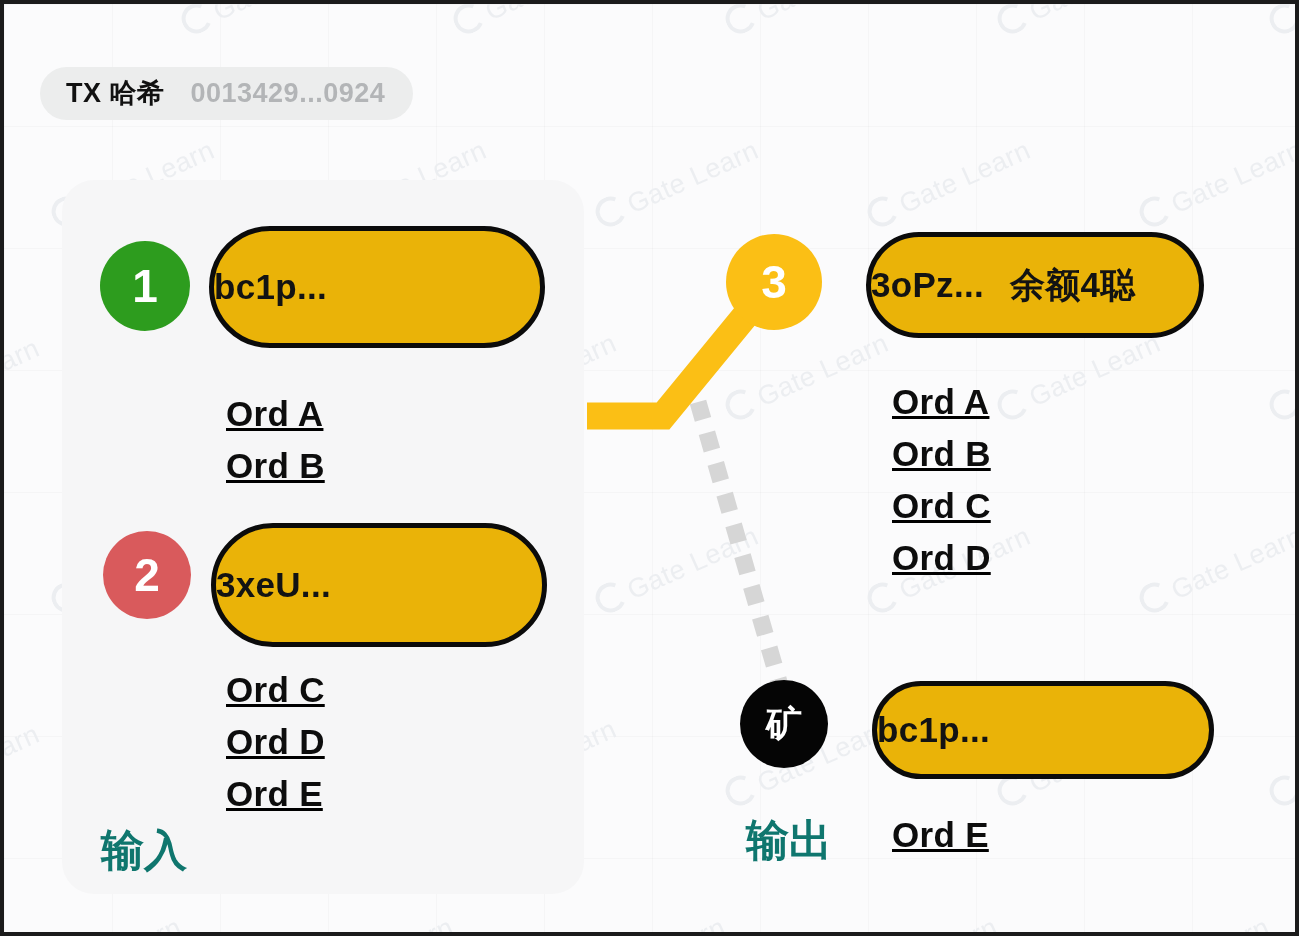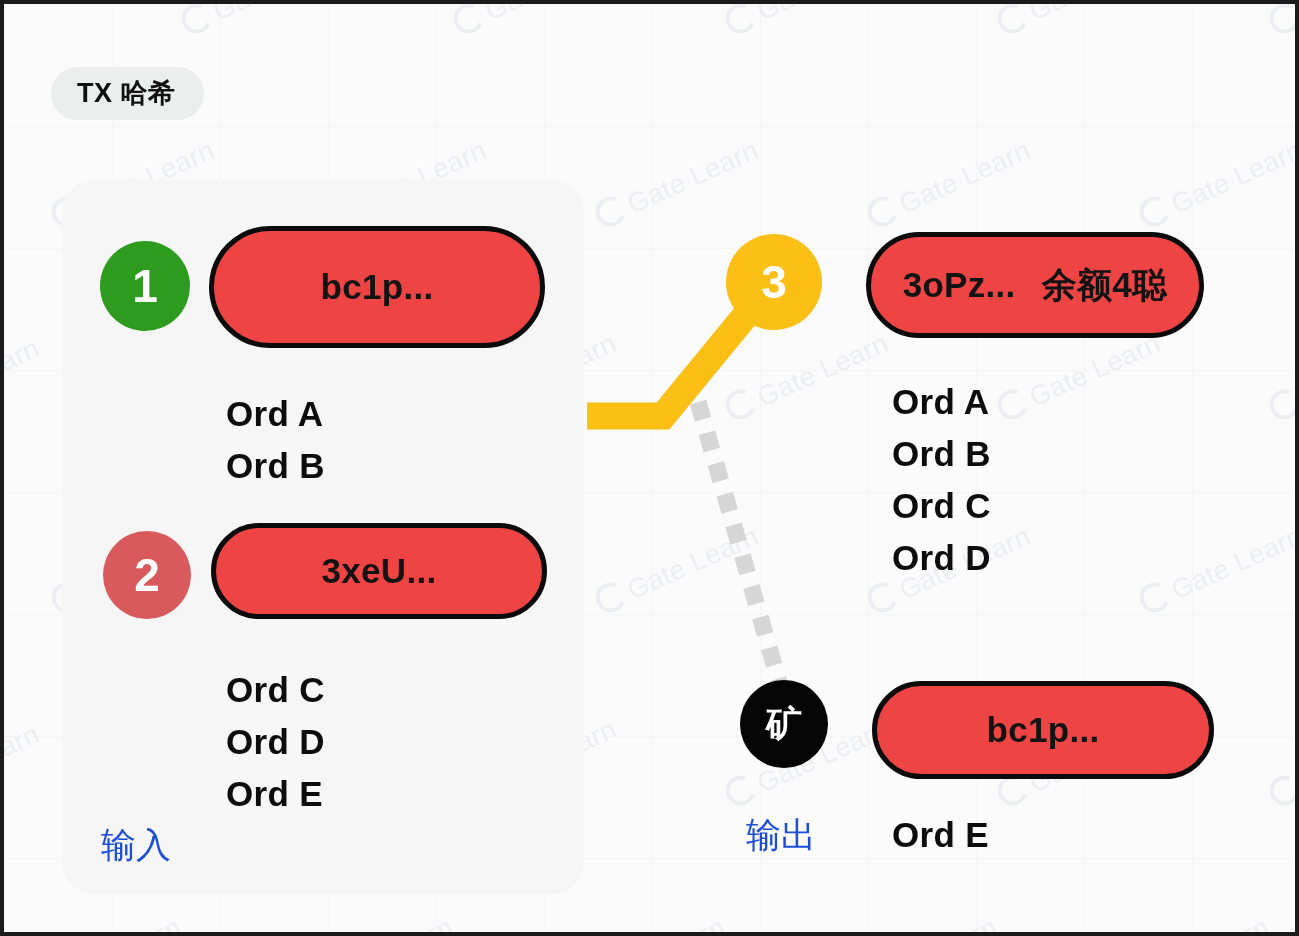--- a/index.html
+++ b/index.html
@@ -52,21 +52,21 @@
     border: 4px solid #eceef1;
     border-right-color: transparent;
     border-radius: 50%;
     vertical-align: -4px;
     margin-right: 4px;
   }
 
   
   .tx-pill {
     position: absolute;
-    left: 47px;
+    left: 36px;
     top: 63px;
     height: 52px;
     padding: 0 28px 1px 26px;
     display: flex;
     align-items: center;
     gap: 26px;
     background: #eceded;
     border-radius: 30px;
   }
   .tx-label {
@@ -109,71 +109,71 @@
 
   #badge-1 { left: 96px;  top: 237px; width: 90px; height: 90px; background: #2d9c1e; }
   #badge-2 { left: 99px;  top: 527px; width: 88px; height: 88px; background: #d95a5c; }
   #badge-3 { left: 722px; top: 230px; width: 96px; height: 96px; background: #fbbf15; }
   #badge-miner { left: 736px; top: 676px; width: 88px; height: 88px; background: #050505; }
 
   
   .addr-pill {
     position: absolute;
     border: 5px solid #0b0b0b;
-    background: #ef4444;
+    background: #eab308;
     border-radius: 999px;
     display: flex;
     align-items: center;
-    justify-content: center;
     gap: 26px;
     box-sizing: border-box;
     z-index: 4;
   }
   .addr-text {
     font-size: 35px;
     font-weight: 700;
     color: #131313;
     letter-spacing: 0.3px;
   }
   .addr-amount {
     font-size: 35px;
     font-weight: 700;
     color: #131313;
     letter-spacing: 0.3px;
   }
 
   #pill-in-1  { left: 205px; top: 222px; width: 336px; height: 122px; }
-  #pill-in-2  { left: 207px; top: 519px; width: 336px; height: 96px; }
+  #pill-in-2  { left: 207px; top: 519px; width: 336px; height: 124px; }
   #pill-out-1 { left: 862px; top: 228px; width: 338px; height: 106px; }
   #pill-out-2 { left: 868px; top: 677px; width: 342px; height: 98px; }
 
   
   .ord-list {
     position: absolute;
     z-index: 4;
+    text-decoration: underline;
   }
   .ord-item {
     font-size: 35px;
     font-weight: 700;
     color: #0d0d0d;
     letter-spacing: 0.3px;
     line-height: 52px;
     white-space: nowrap;
   }
   #ords-in-1  { left: 222px; top: 384px; }
   #ords-in-2  { left: 222px; top: 660px; }
   #ords-out-1 { left: 888px; top: 372px; }
   #ords-out-2 { left: 888px; top: 805px; }
 
   
   .section-label {
     position: absolute;
-    font-size: 35px;
-    font-weight: 400;
-    color: #1d4ed8;
+    font-size: 43px;
+    font-weight: 700;
+    color: #0f766e;
     z-index: 4;
   }
   #label-input  { left: 97px;  top: 818px; }
   #label-output { left: 742px; top: 808px; }
 
   
   #connectors {
     position: absolute;
     left: 0; top: 0;
     width: 1299px;
@@ -219,20 +219,21 @@
       <span class="wm" style="left: 1320px; top: 782px;"><span class="wm-g"></span>Gate Learn</span>
       <span class="wm" style="left: 102px; top: 975px;">Gate Learn</span>
       <span class="wm" style="left: 374px; top: 975px;">Gate Learn</span>
       <span class="wm" style="left: 646px; top: 975px;">Gate Learn</span>
       <span class="wm" style="left: 918px; top: 975px;">Gate Learn</span>
       <span class="wm" style="left: 1190px; top: 975px;">Gate Learn</span>
     </div>
 
   <div class="tx-pill">
     <span class="tx-label">TX 哈希</span>
+    <span class="tx-value">0013429...0924</span>
   </div>
 
   <div class="input-panel"></div>
 
   <svg id="connectors" viewBox="0 0 1299 936">
     <path d="M 583 412 L 659 412 L 764 284" fill="none" stroke="#fbbf15" stroke-width="27" stroke-linecap="butt" stroke-linejoin="miter"></path>
     <path d="M 694 398 L 775 678" fill="none" stroke="#d6d6d6" stroke-width="17" stroke-dasharray="18 14" stroke-linecap="butt"></path>
   </svg>
 
   <div class="badge badge-num" id="badge-1">

